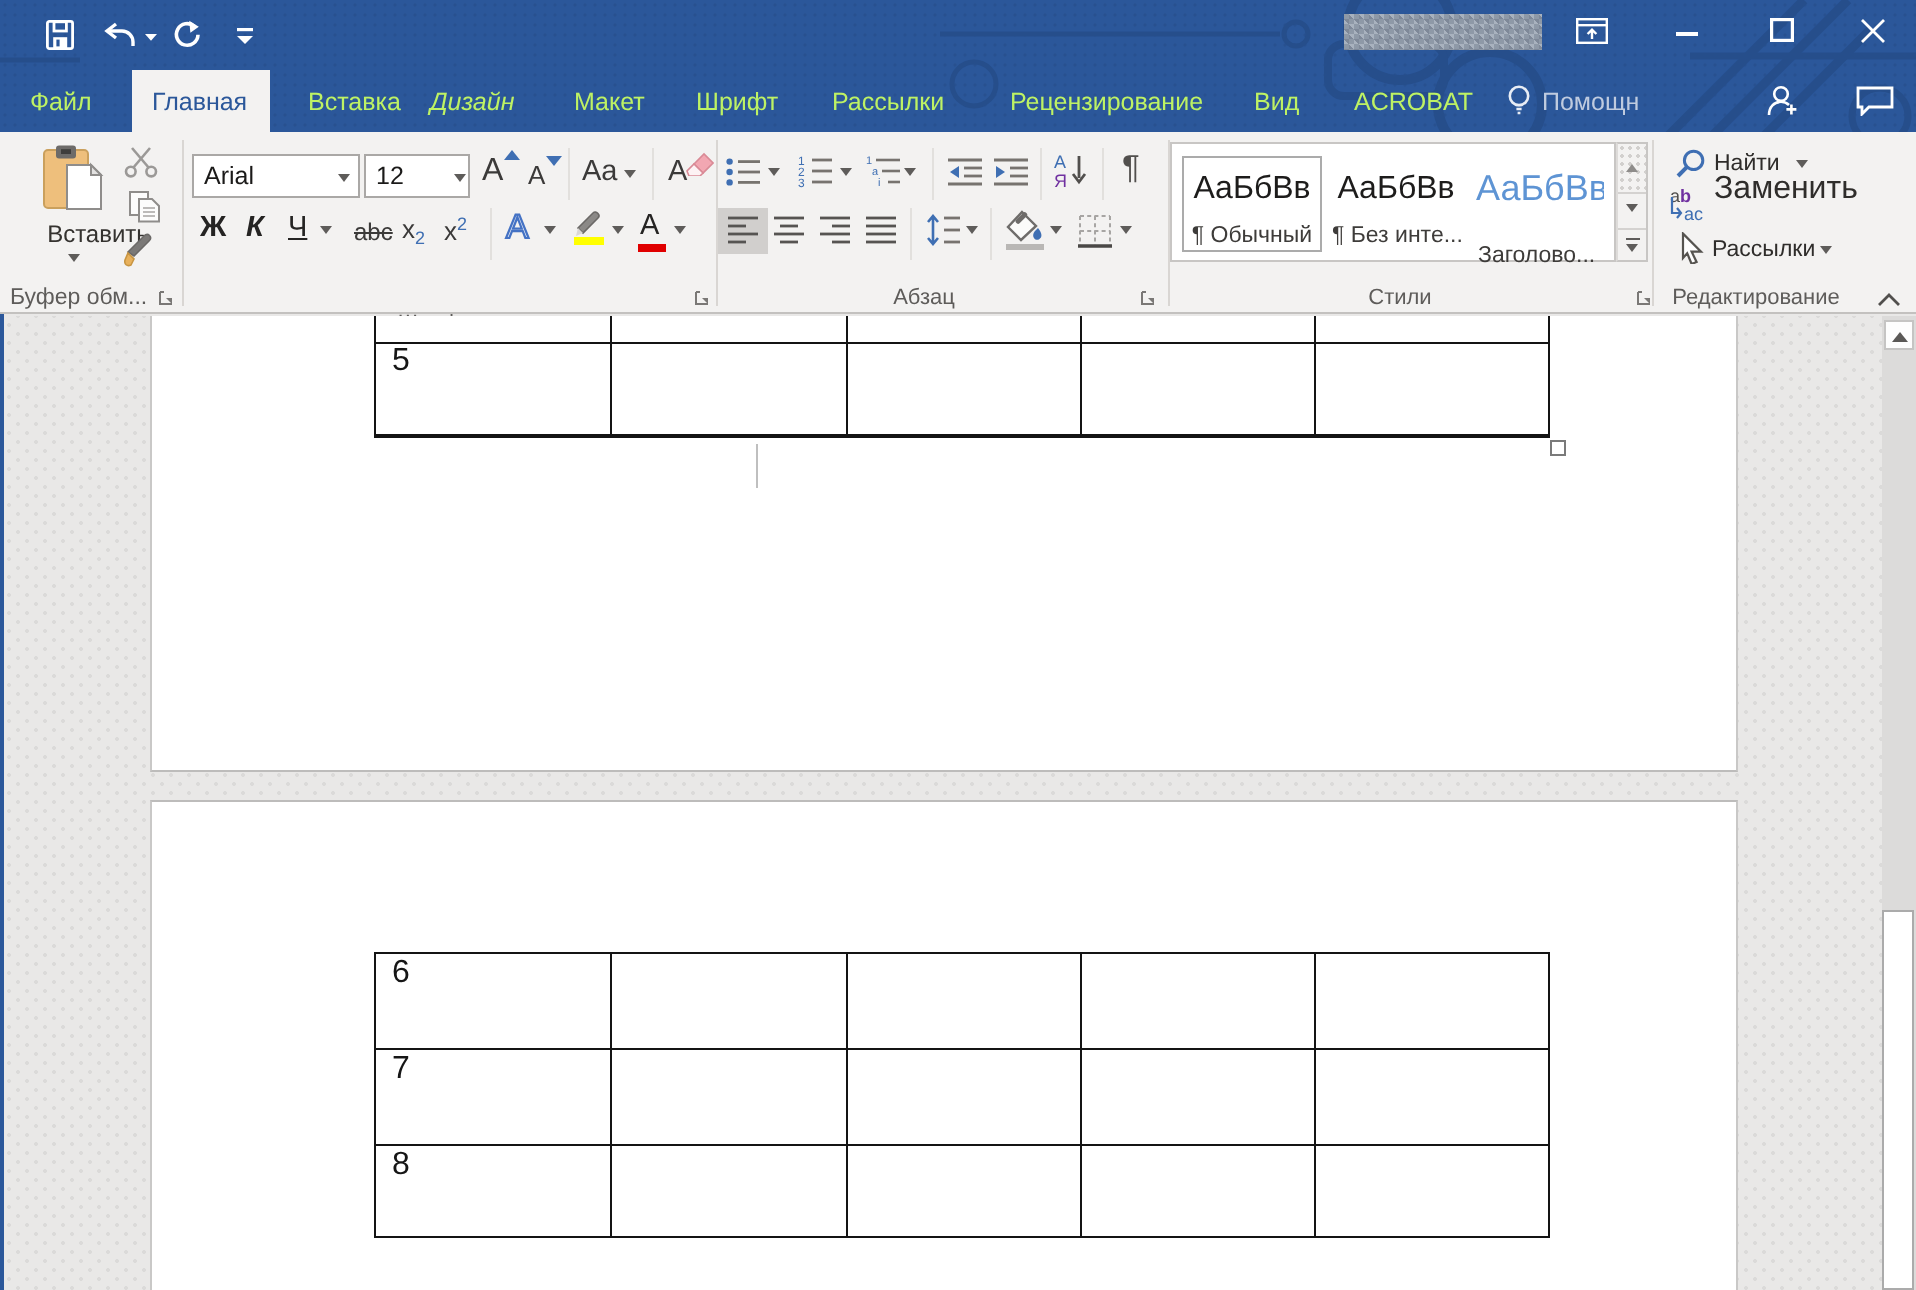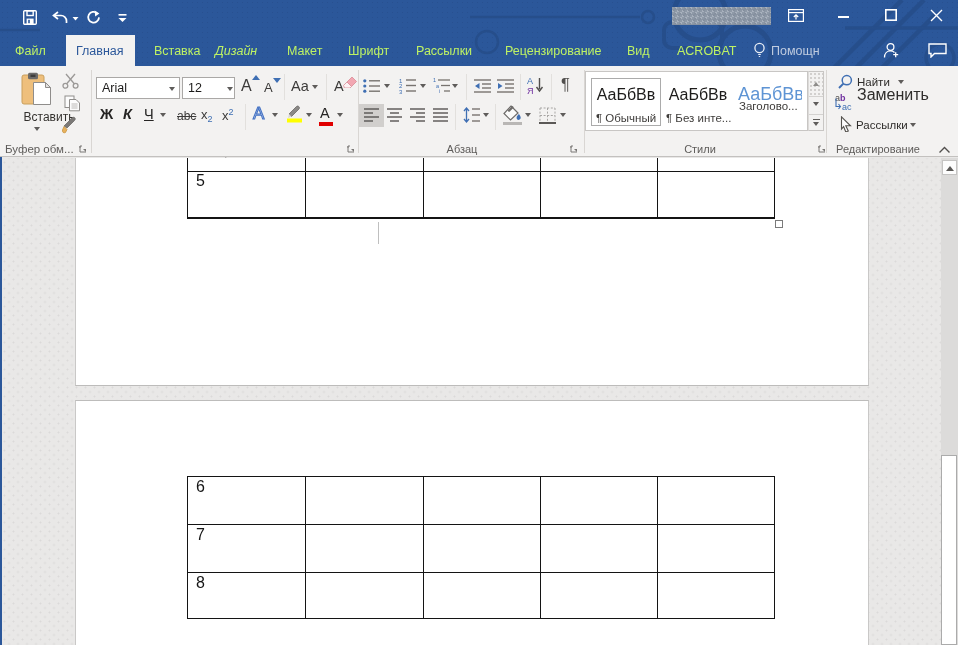--- a/index.html
+++ b/index.html
@@ -332,21 +332,21 @@
   <path d="M4 4 H7 V7 Z" fill="#7a7876"></path>
 </svg>
 
 <div class="a" style="left:585px;top:71px;width:223px;height:60px;background:#fff;border:1px solid #c8c6c4;"></div>
 <div class="a" style="left:591px;top:78px;width:70px;height:48px;border:1.5px solid #ababab;box-shadow:inset 0 0 0 2px #fff;"></div>
 <div class="a" style="left:591px;top:86px;width:70px;text-align:center;font-size:16px;color:#1d1c1b;">АаБбВв</div>
 <div class="a" style="left:591px;top:112px;width:70px;text-align:center;font-size:11.5px;color:#3e3c3a;">¶ Обычный</div>
 <div class="a" style="left:665px;top:86px;width:66px;text-align:center;font-size:16px;color:#1d1c1b;">АаБбВв</div>
 <div class="a" style="left:666px;top:112px;font-size:11.5px;color:#3e3c3a;">¶ Без инте...</div>
 <div class="a" style="left:738px;top:84px;width:64px;overflow:hidden;font-size:18px;color:#5e94d4;">АаБбВв</div>
-<div class="a" style="left:739px;top:100px;font-size:11.5px;color:#3e3c3a;text-align:right;">Заголово...</div>
+<div class="a" style="left:739px;top:122px;font-size:11.5px;color:#3e3c3a;text-align:right;">Заголово...</div>
 <div class="a" style="left:808px;top:71px;width:16px;height:60px;background:#f3f2f1;border:1px solid #c8c6c4;border-left-color:#dddbd9;">
   <div style="position:absolute;left:0;top:0;width:14px;height:24px;background-image:radial-gradient(circle, #d2d0ce 0.8px, transparent 1px);background-size:4px 4px;"></div>
   <div style="position:absolute;left:0;top:24px;width:14px;height:1px;background:#d4d2d0;"></div>
   <div style="position:absolute;left:0;top:42px;width:14px;height:1px;background:#d4d2d0;"></div>
   <div style="position:absolute;left:3.5px;top:10px;width:0;height:0;border-left:3.5px solid transparent;border-right:3.5px solid transparent;border-bottom:4px solid #8e8c8a;"></div>
   <div class="dd" style="left:3.5px;top:30px;"></div>
   <div style="position:absolute;left:3.5px;top:47px;width:7px;height:1.4px;background:#5e5c5a;"></div>
   <div class="dd" style="left:3.5px;top:50px;"></div>
 </div>
 <div class="glab" style="left:660px;width:80px;">Стили</div>

